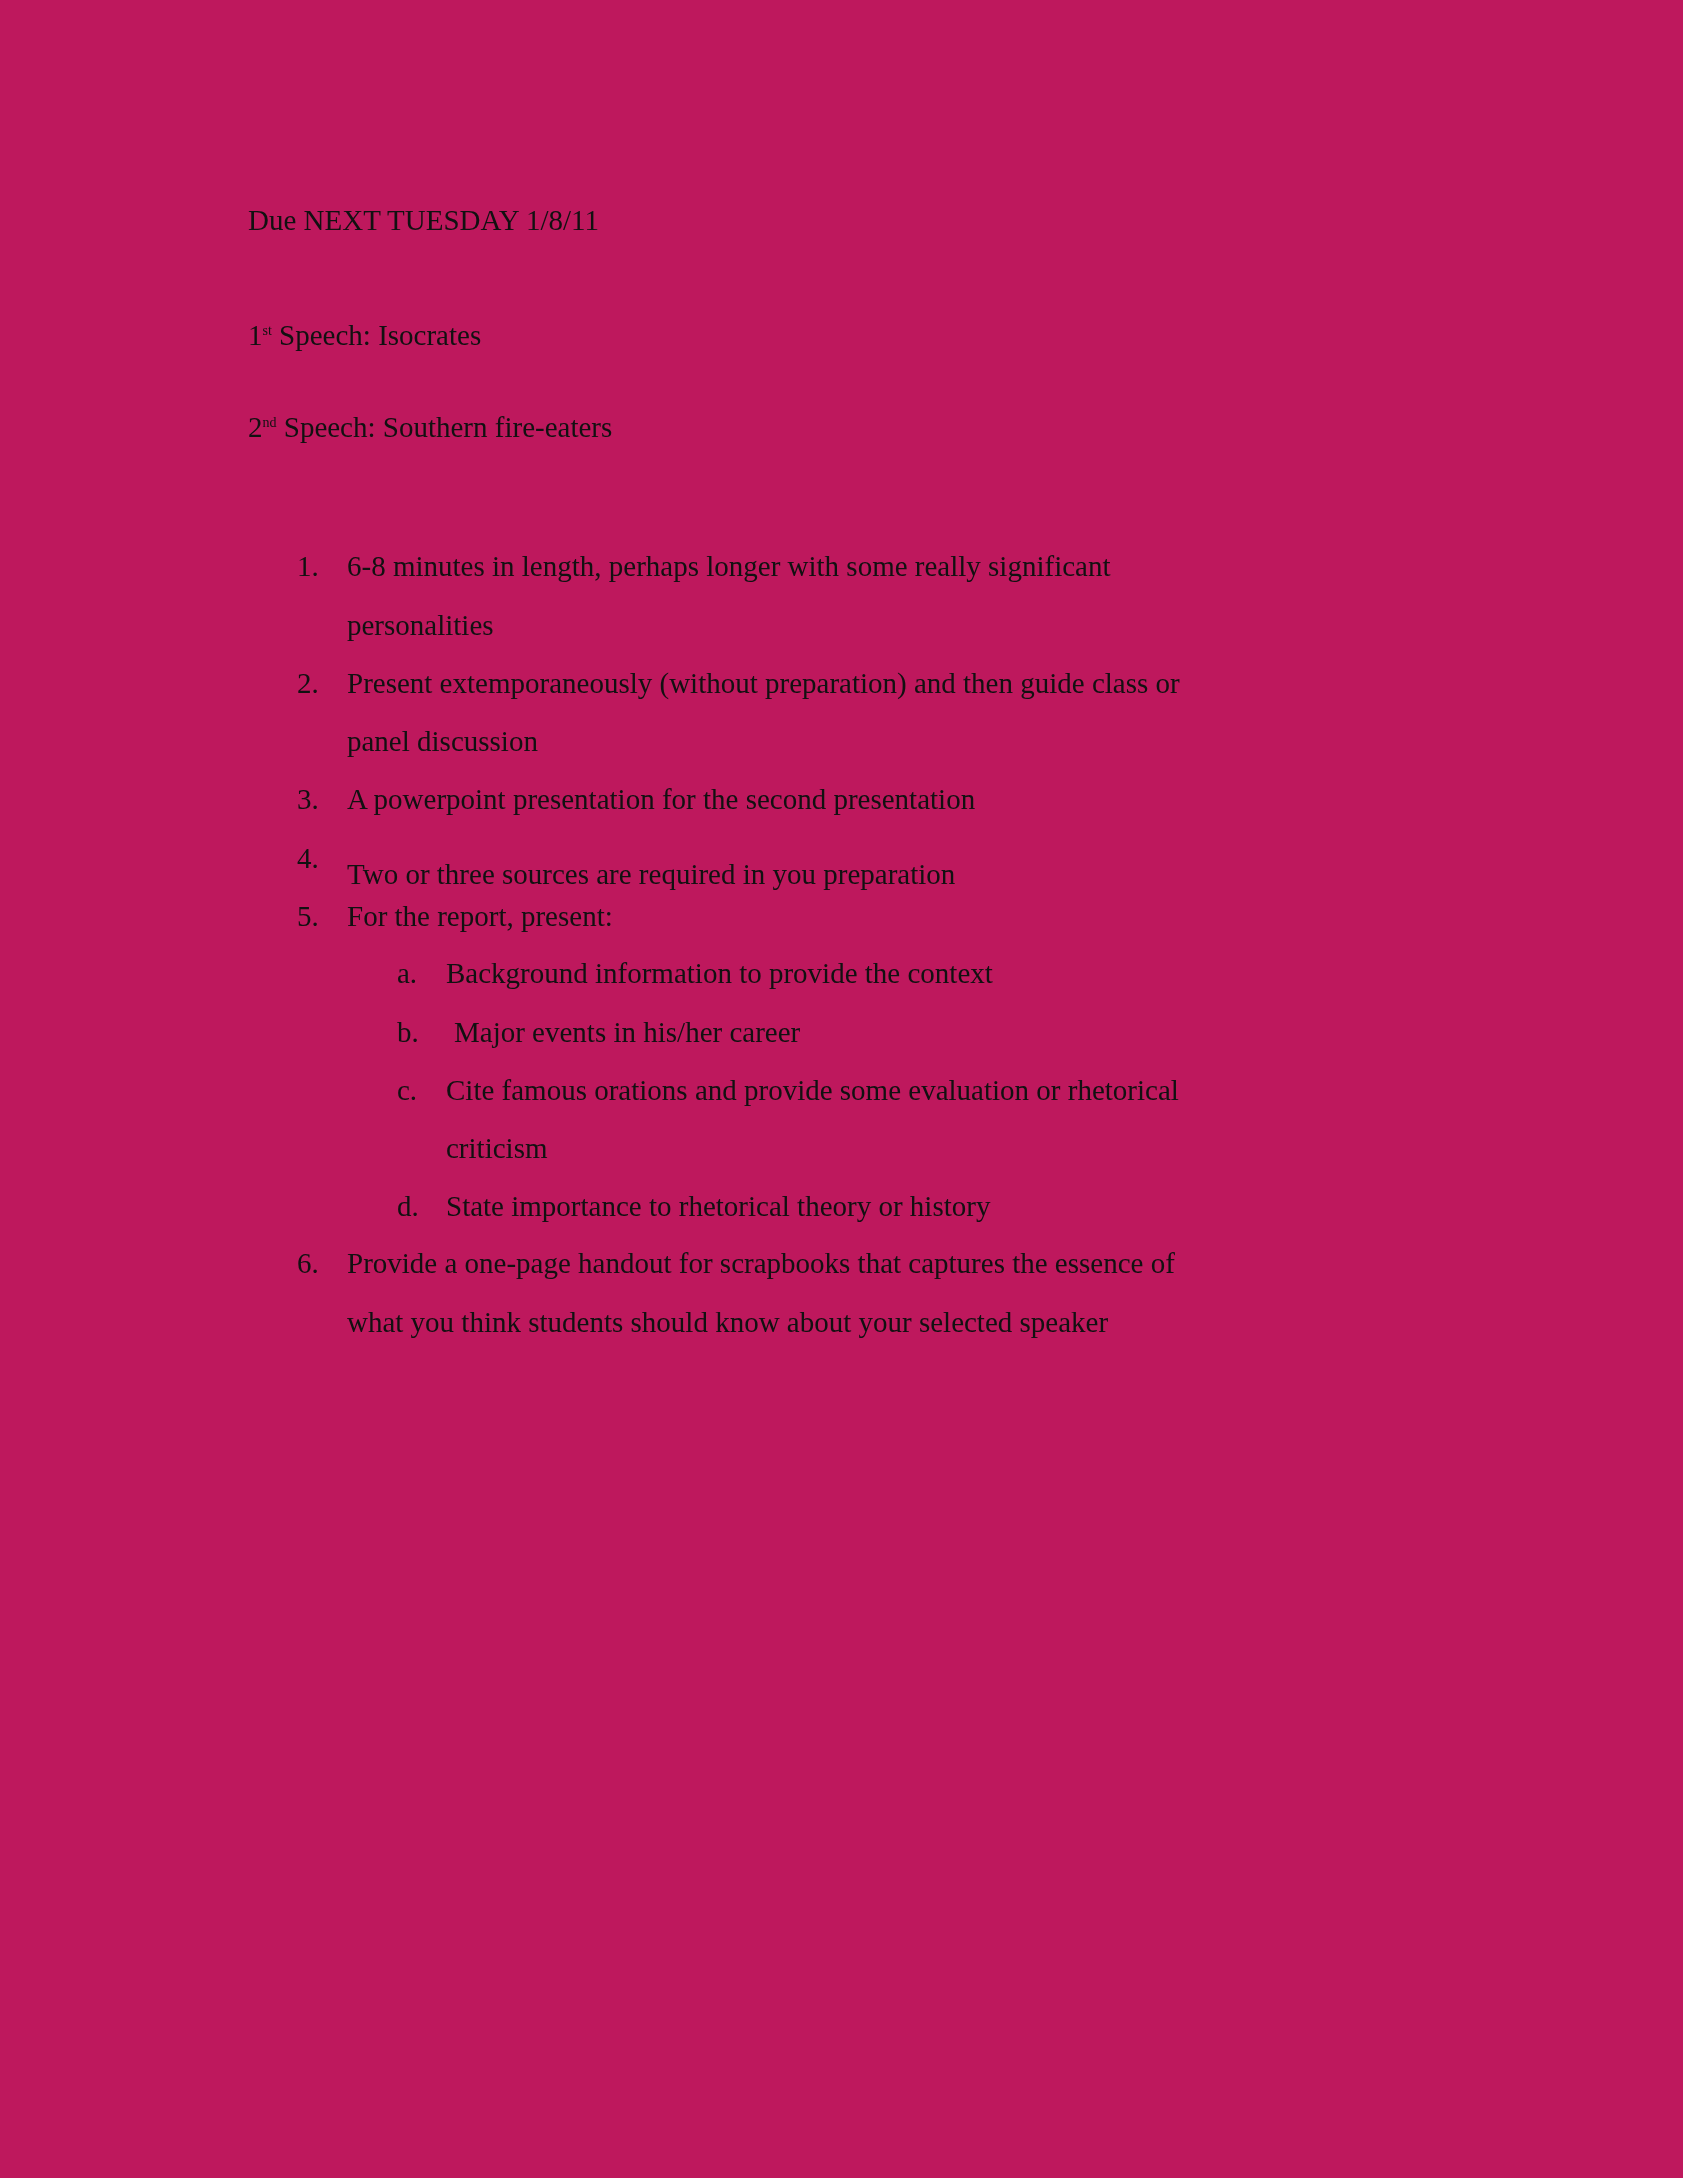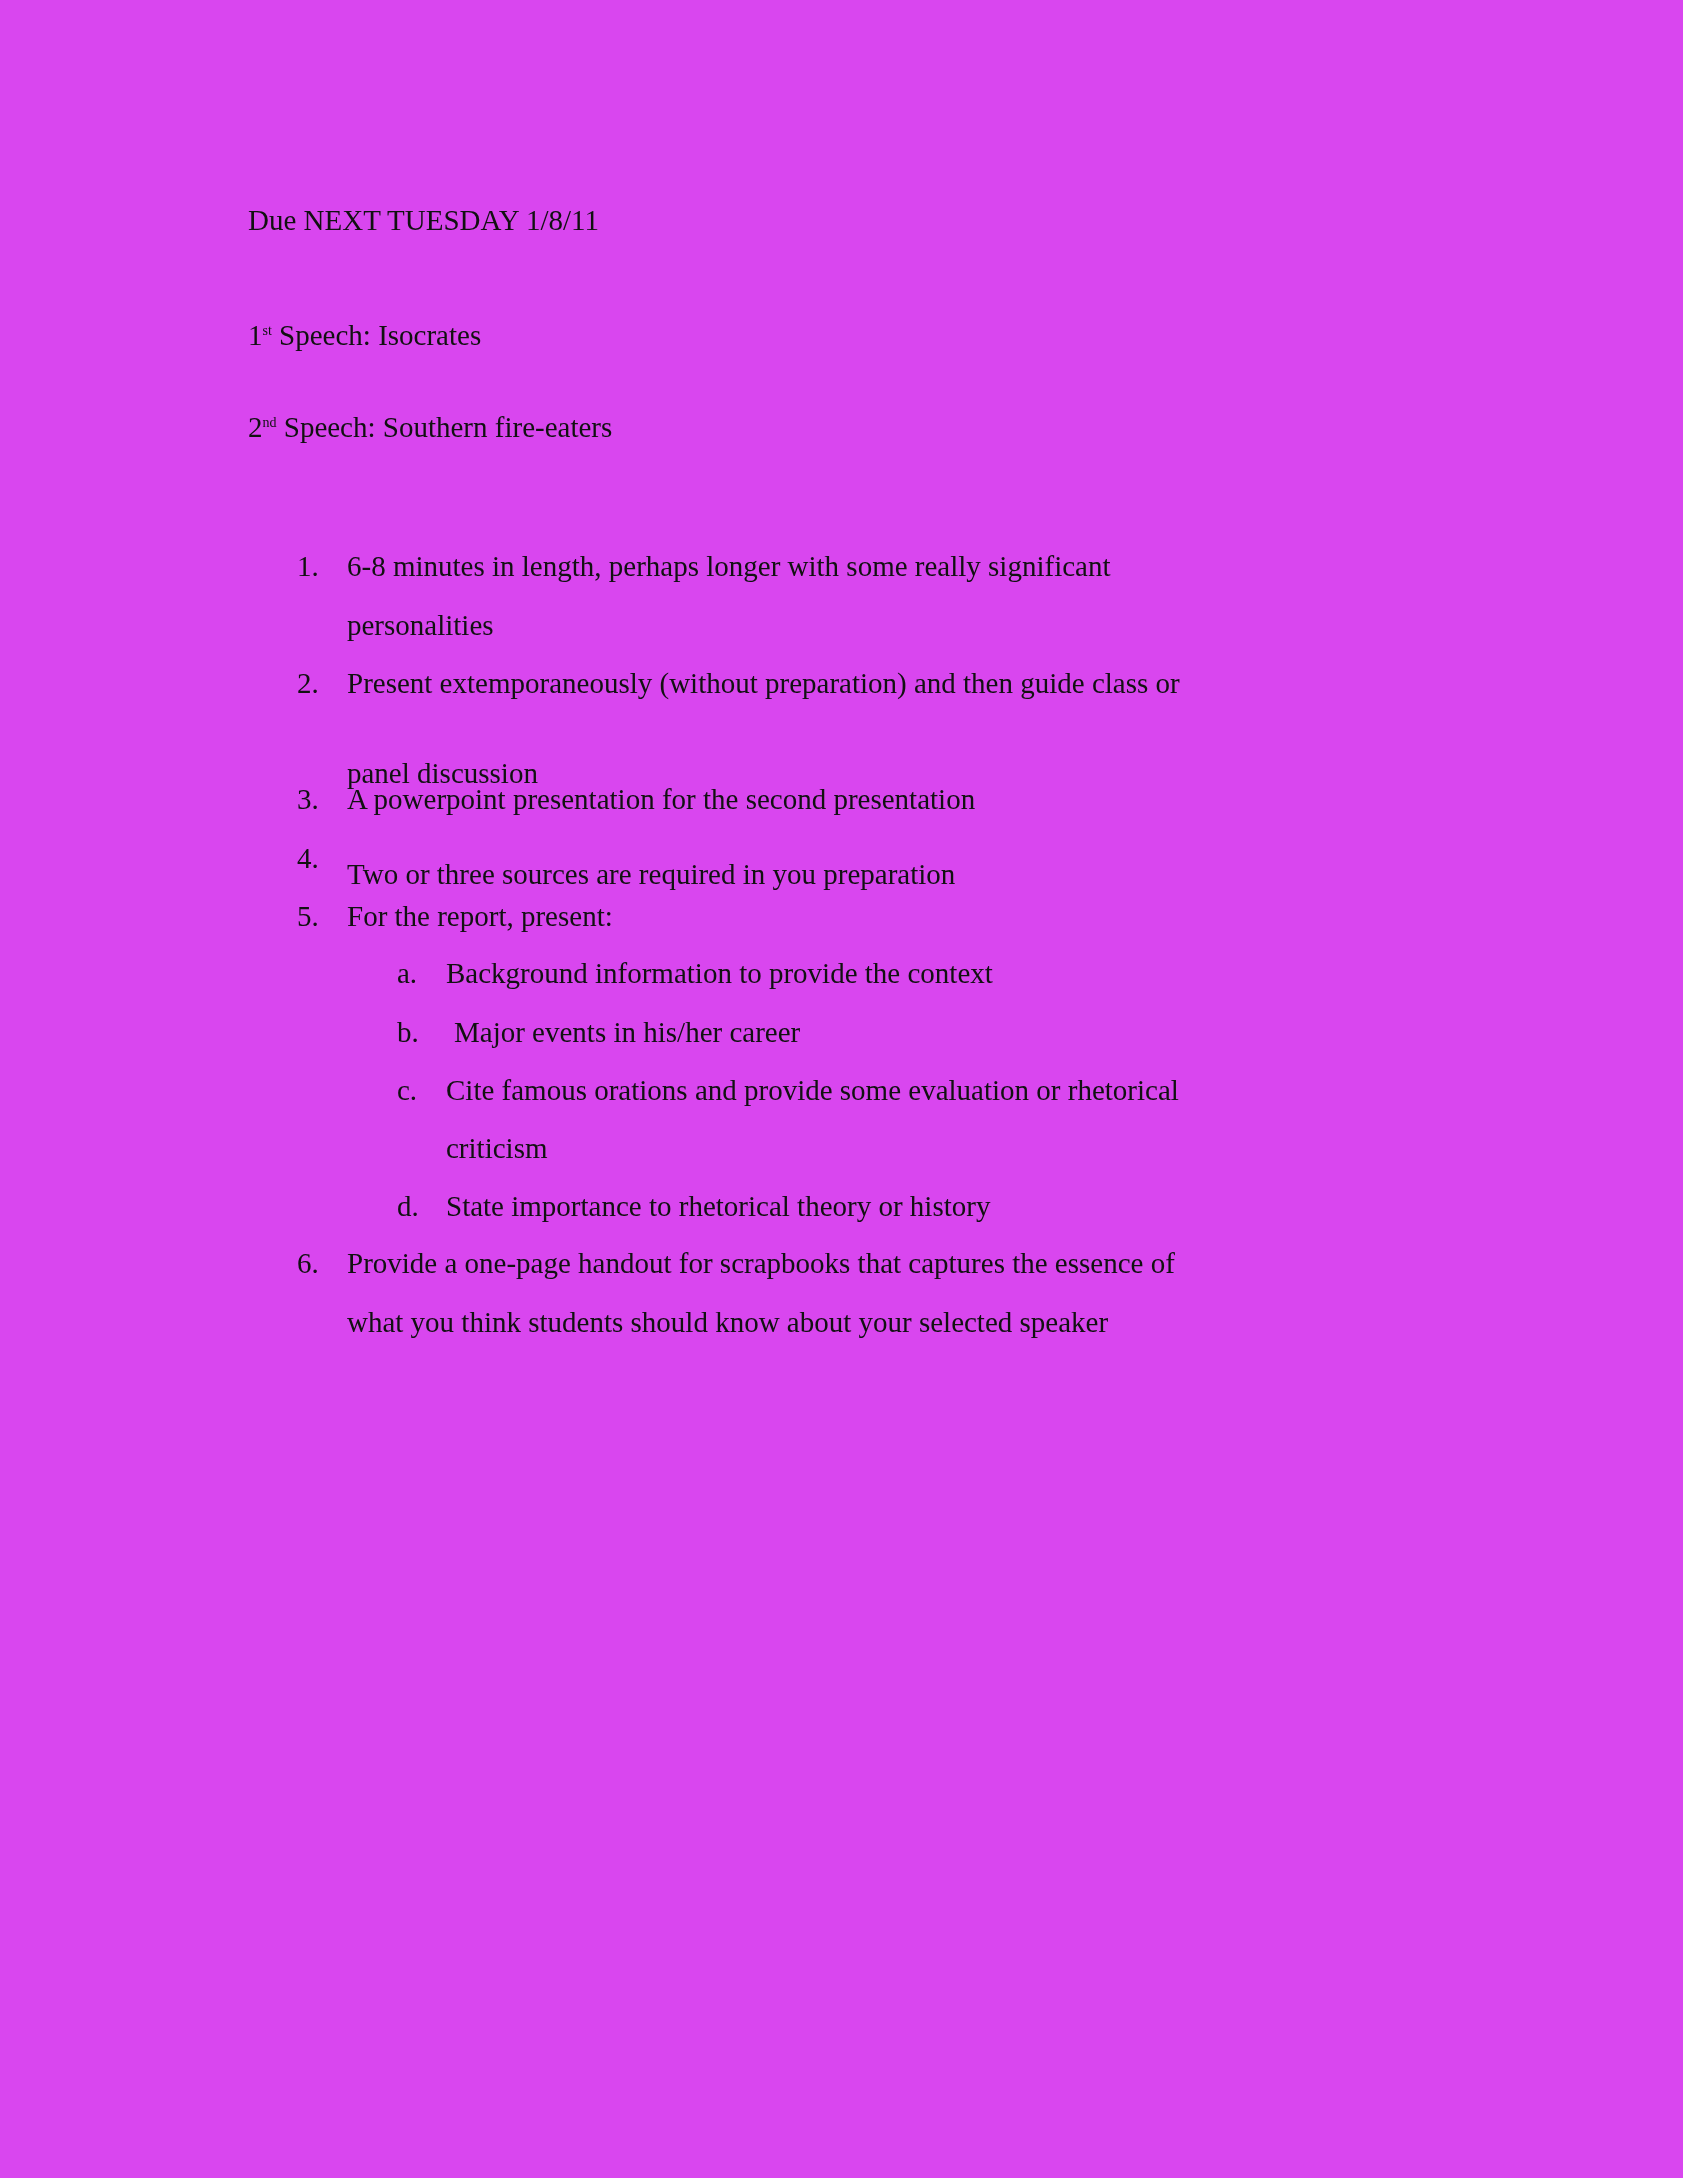--- a/index.html
+++ b/index.html
@@ -1,18 +1,18 @@
 <!DOCTYPE html>
 <html><head>
 <meta charset="utf-8">
 <style>
   html, body { margin:0; padding:0; background:#ffffff; }
   body { width:1683px; height:2178px; position:relative; overflow:hidden;
          font-family:"Liberation Serif","DejaVu Serif",serif; color:#111; }
-  .page { position:absolute; left:0; top:0; width:1683px; height:2178px; background:#d946ef; }
+  .page { position:absolute; left:0; top:0; width:1683px; height:2178px; background:#be185d; }
   .line { position:absolute; font-size:29px; line-height:36px; white-space:nowrap; }
   .line sup { font-size:14px; vertical-align:top; position:relative; top:-4px; }
   .num { position:absolute; font-size:29px; line-height:36px; white-space:nowrap; }
 </style>
 </head>
 <body>
 
 <div class="page">
 
   <div class="line" style="left:248px; top:202px;">Due NEXT TUESDAY 1/8/11</div>
@@ -20,21 +20,21 @@
   <div class="line" style="left:248px; top:317px;"><span>1</span><sup>st</sup><span> Speech: Isocrates</span></div>
 
   <div class="line" style="left:248px; top:409px;"><span>2</span><sup>nd</sup><span> Speech: Southern fire-eaters</span></div>
 
   <div class="num" style="left:297px; top:548px;">1.</div>
   <div class="line" style="left:347px; top:548px;">6-8 minutes in length, perhaps longer with some really significant</div>
   <div class="line" style="left:347px; top:607px;">personalities</div>
 
   <div class="num" style="left:297px; top:665px;">2.</div>
   <div class="line" style="left:347px; top:665px;">Present extemporaneously (without preparation) and then guide class or</div>
-  <div class="line" style="left:347px; top:723px;margin-top:32px;">panel discussion</div>
+  <div class="line" style="left:347px; top:723px;">panel discussion</div>
 
   <div class="num" style="left:297px; top:781px;">3.</div>
   <div class="line" style="left:347px; top:781px;">A powerpoint presentation for the second presentation</div>
 
   <div class="num" style="left:297px; top:840px;">4.</div>
   <div class="line" style="left:347px; top:856px;">Two or three sources are required in you preparation</div>
 
   <div class="num" style="left:297px; top:898px;">5.</div>
   <div class="line" style="left:347px; top:898px;">For the report, present:</div>
 

